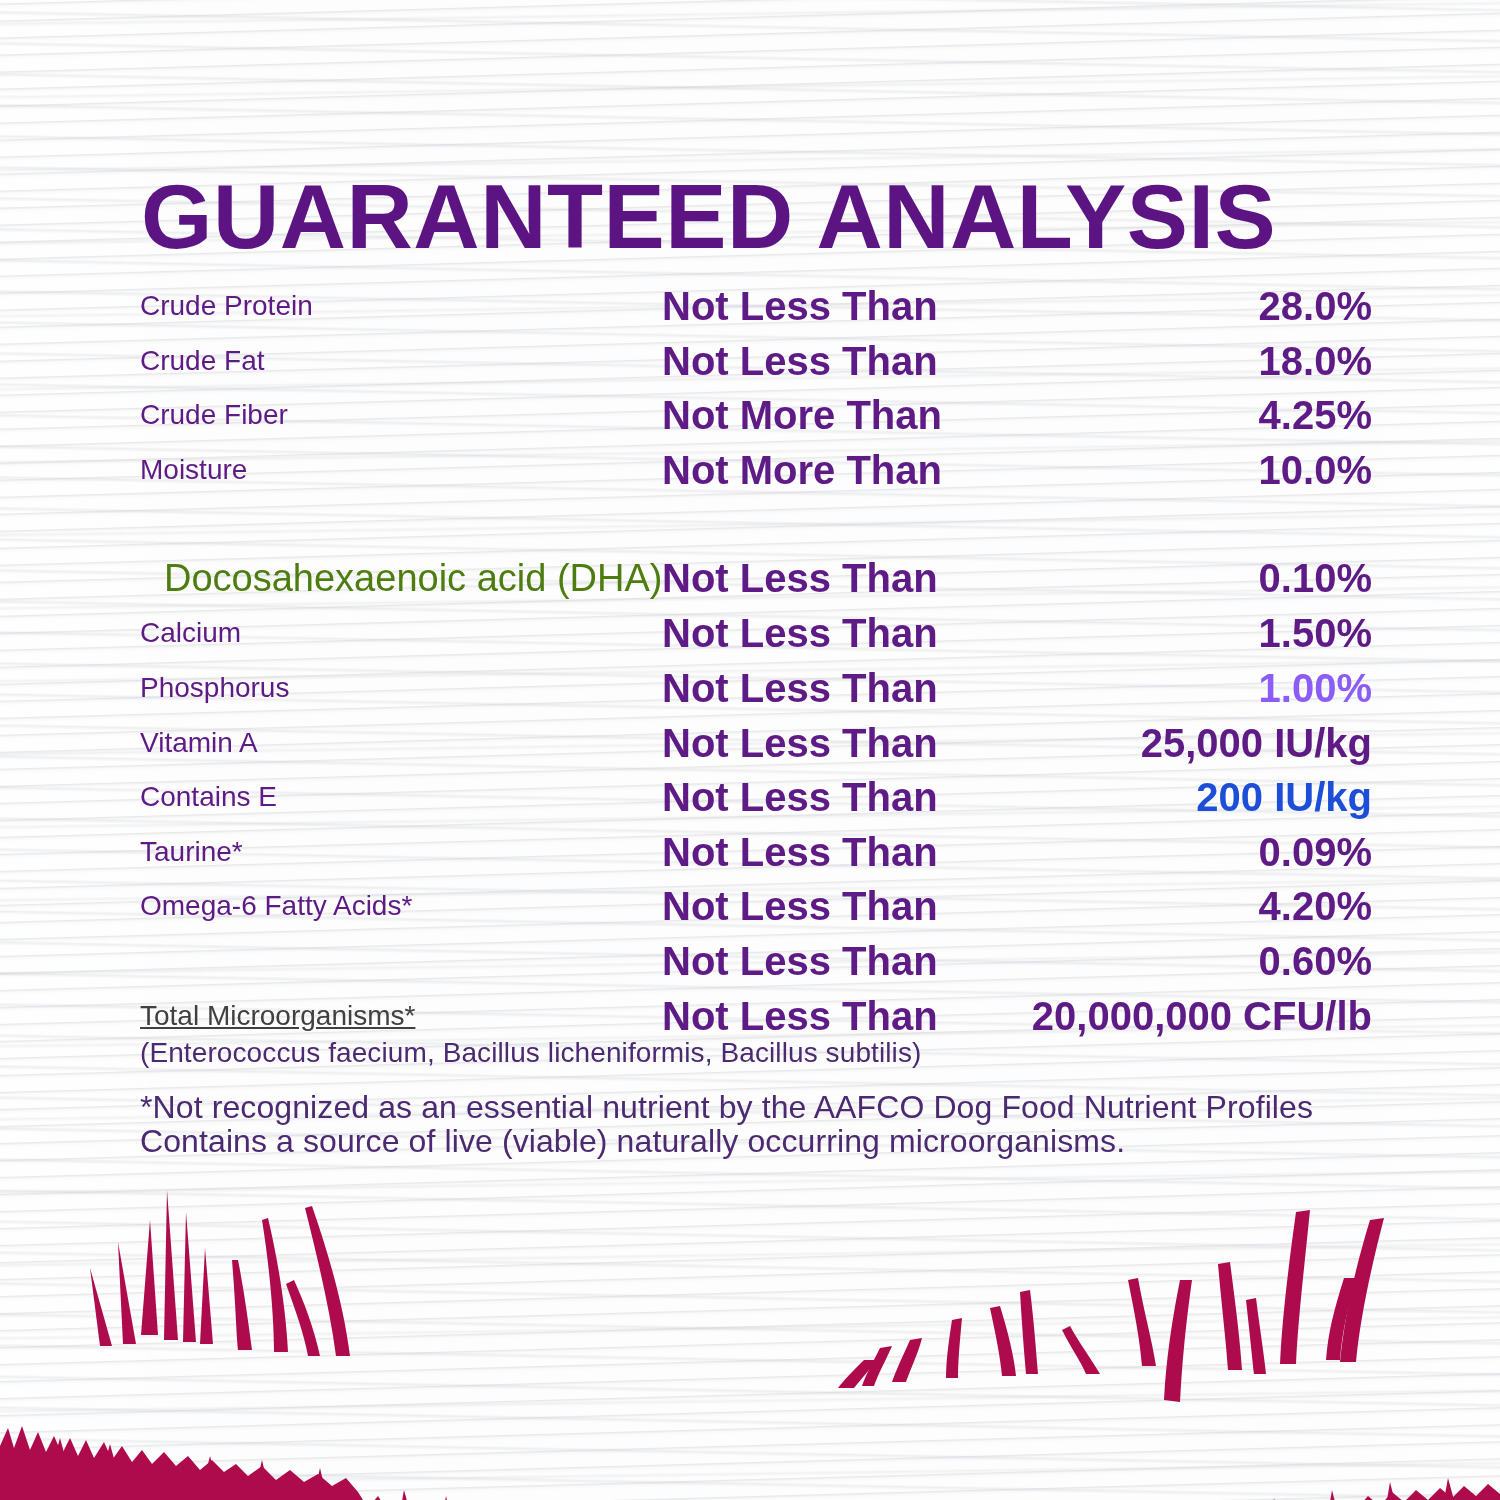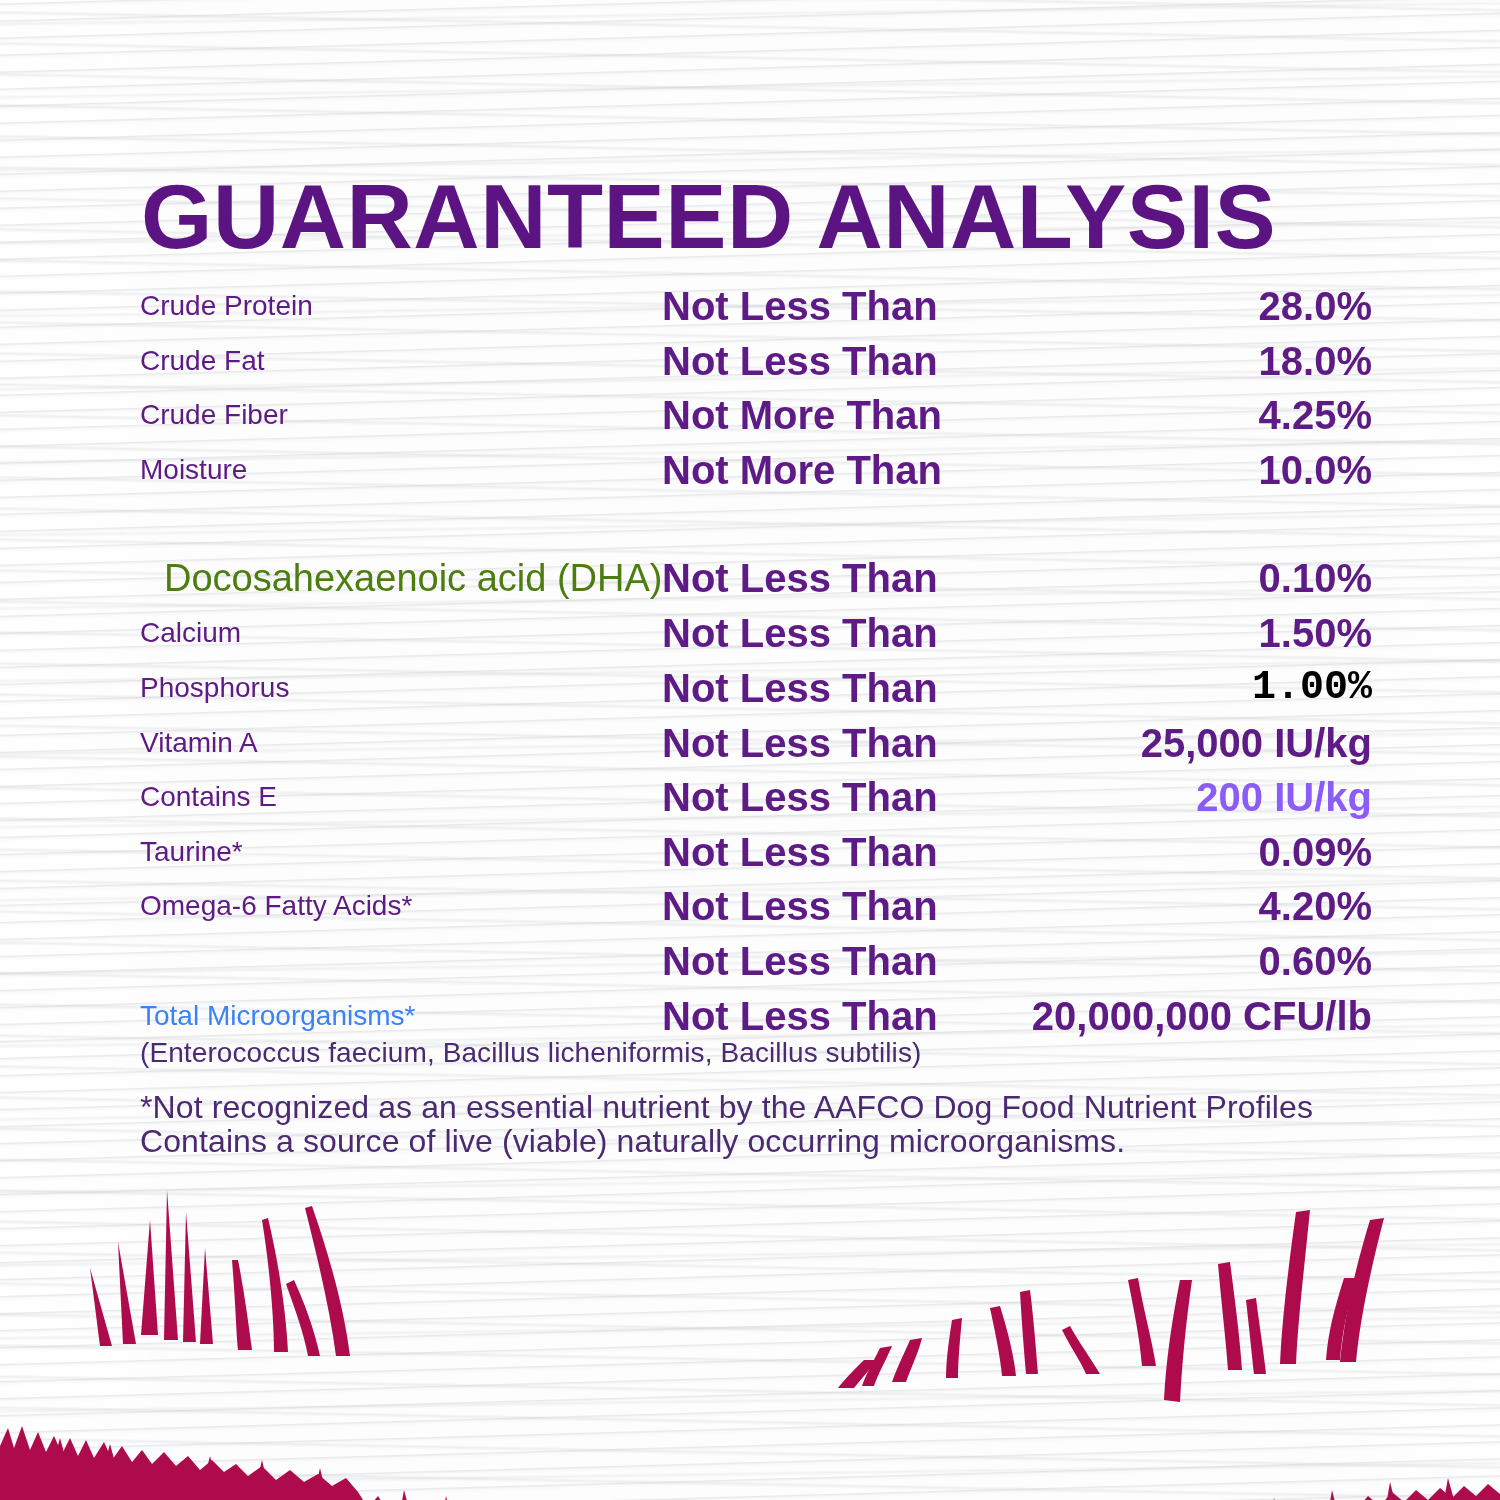--- a/index.html
+++ b/index.html
@@ -202,54 +202,54 @@
 
     <div class="row">
       <span class="nutrient" style="color: rgb(94, 26, 133);">Calcium</span>
       <span class="qualifier" style="color: rgb(94, 26, 133);">Not Less Than</span>
       <span class="value" style="color: rgb(94, 26, 133);">1.50%</span>
     </div>
 
     <div class="row">
       <span class="nutrient" style="color: rgb(94, 26, 133);">Phosphorus</span>
       <span class="qualifier" style="color: rgb(94, 26, 133);">Not Less Than</span>
-      <span class="value" style="color: #000000; font-family: Liberation Mono, monospace;">1.00%</span>
+      <span class="value" style="color: #8b5cf6;">1.00%</span>
     </div>
 
     <div class="row">
       <span class="nutrient" style="color: rgb(94, 26, 133);">Vitamin A</span>
       <span class="qualifier" style="color: rgb(94, 26, 133);">Not Less Than</span>
       <span class="value" style="color: rgb(94, 26, 133);">25,000 IU/kg</span>
     </div>
 
     <div class="row">
       <span class="nutrient" style="color: rgb(94, 26, 133);">Contains E</span>
       <span class="qualifier" style="color: rgb(94, 26, 133);">Not Less Than</span>
-      <span class="value" style="color: #8b5cf6;">200 IU/kg</span>
+      <span class="value" style="color: #1d4ed8;">200 IU/kg</span>
     </div>
 
     <div class="row">
       <span class="nutrient" style="color: rgb(94, 26, 133);">Taurine*</span>
       <span class="qualifier" style="color: rgb(94, 26, 133);">Not Less Than</span>
       <span class="value" style="color: rgb(94, 26, 133);">0.09%</span>
     </div>
 
     <div class="row">
       <span class="nutrient" style="color: rgb(94, 26, 133);">Omega-6 Fatty Acids*</span>
       <span class="qualifier" style="color: rgb(94, 26, 133);">Not Less Than</span>
       <span class="value" style="color: rgb(94, 26, 133);">4.20%</span>
     </div>
 
     <div class="row">
       <span class="qualifier" style="color: rgb(94, 26, 133);">Not Less Than</span>
       <span class="value" style="color: rgb(94, 26, 133);">0.60%</span>
     </div>
 
     <div class="row">
-      <span class="nutrient" style="color: #3b82f6;">Total Microorganisms*</span>
+      <span class="nutrient" style="color: #404040; text-decoration: underline;">Total Microorganisms*</span>
       <span class="qualifier" style="color: rgb(94, 26, 133);">Not Less Than</span>
       <span class="value" style="color: rgb(94, 26, 133);">20,000,000 CFU/lb</span>
     </div>
 
   </div>
 
   <div id="organisms-note" style="color: rgb(76, 42, 114);">(Enterococcus faecium, Bacillus licheniformis, Bacillus subtilis)</div>
 
   <div id="footnotes" style="color: rgb(76, 42, 114);">
     <div>*Not recognized as an essential nutrient by the AAFCO Dog Food Nutrient Profiles</div>

